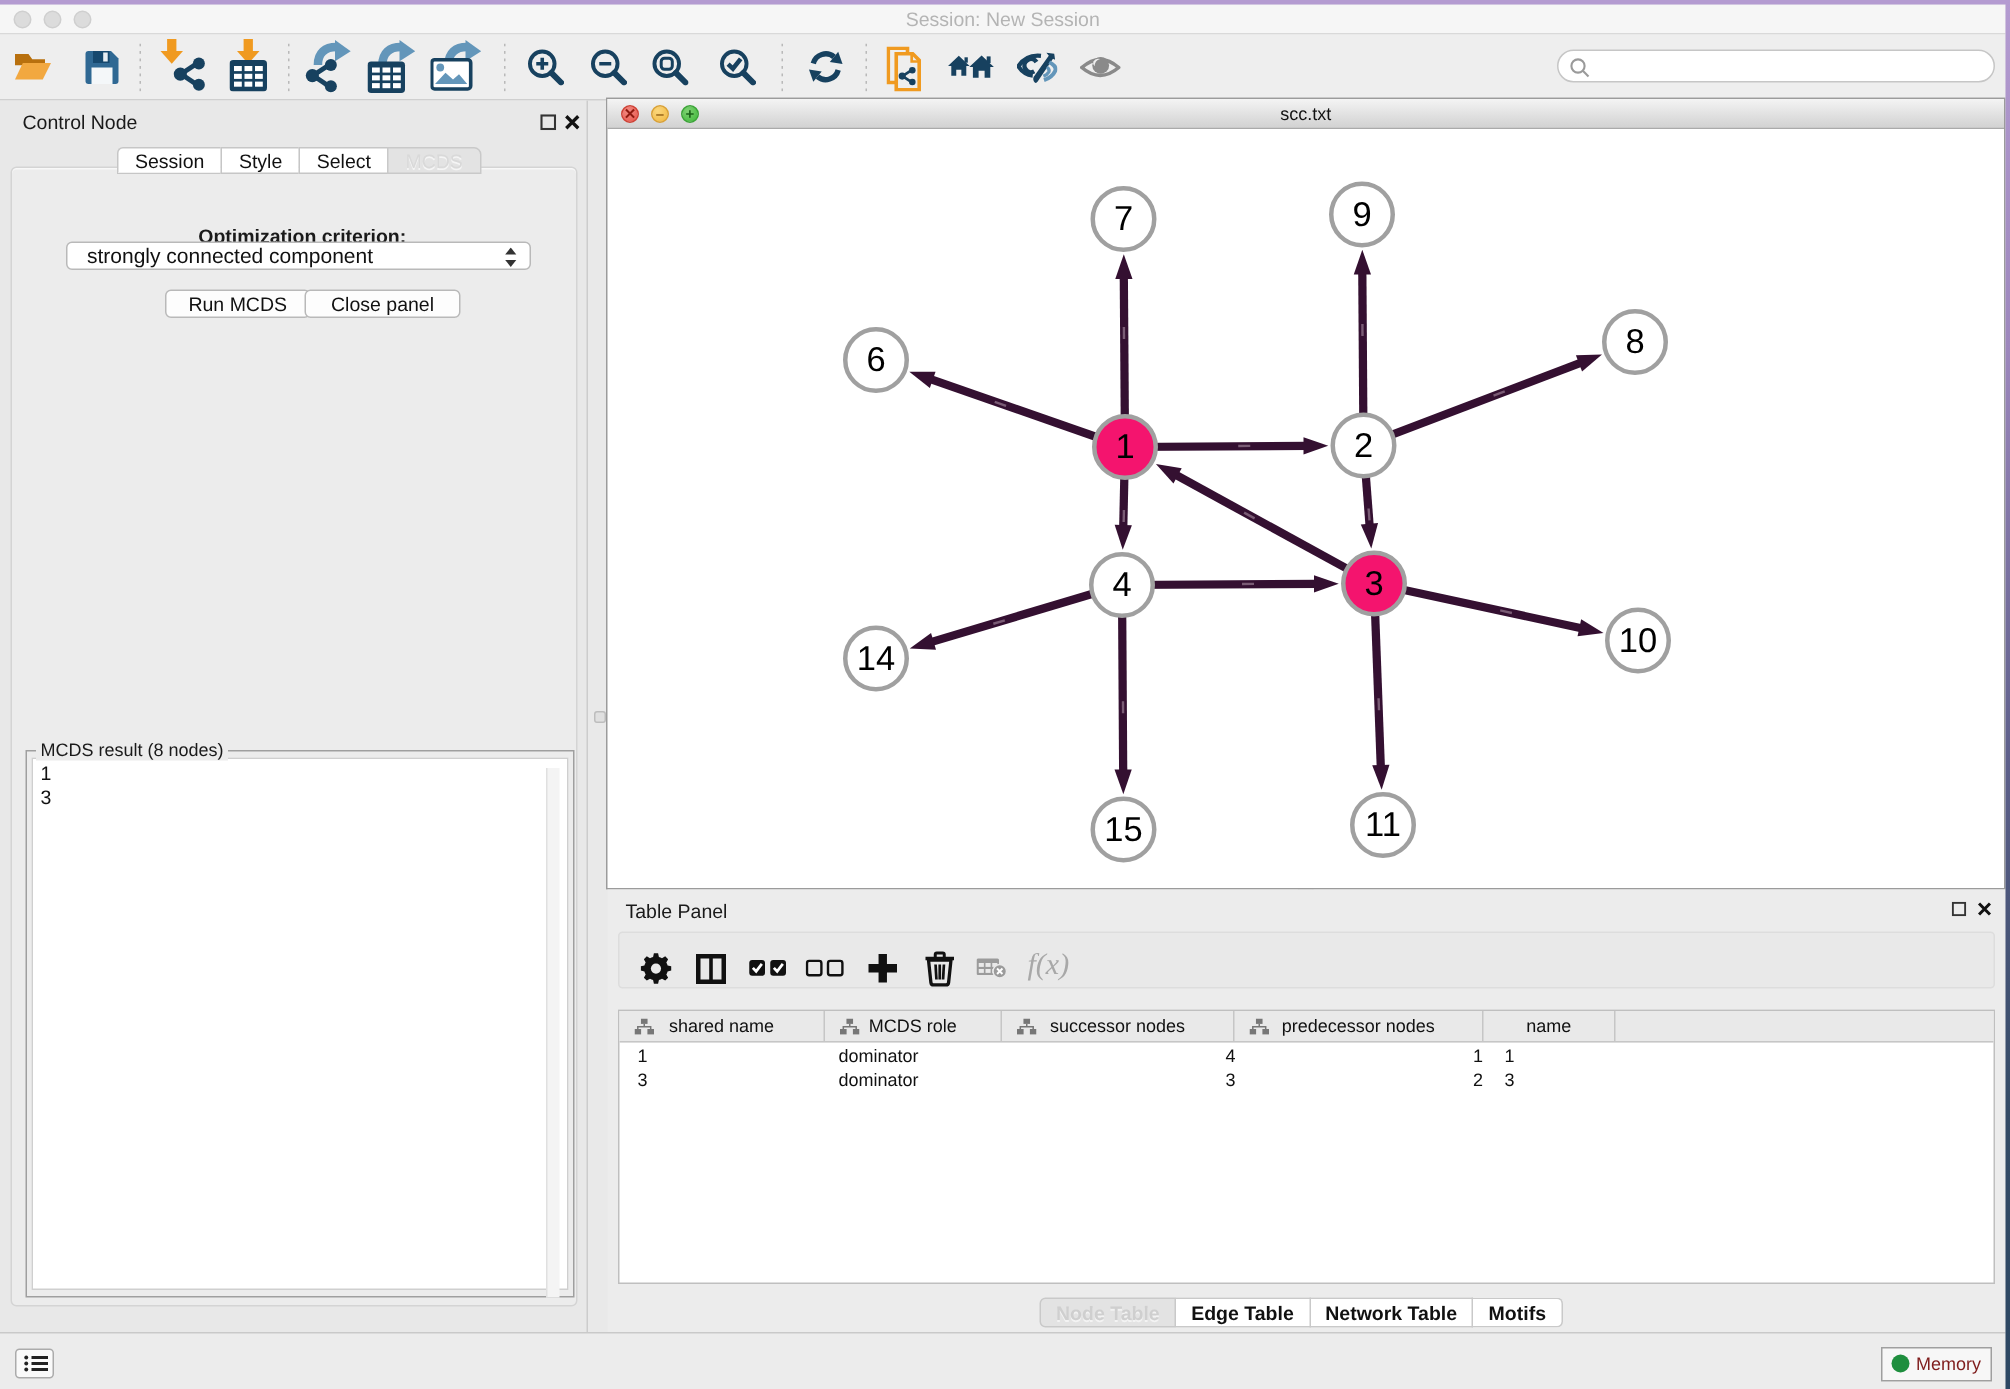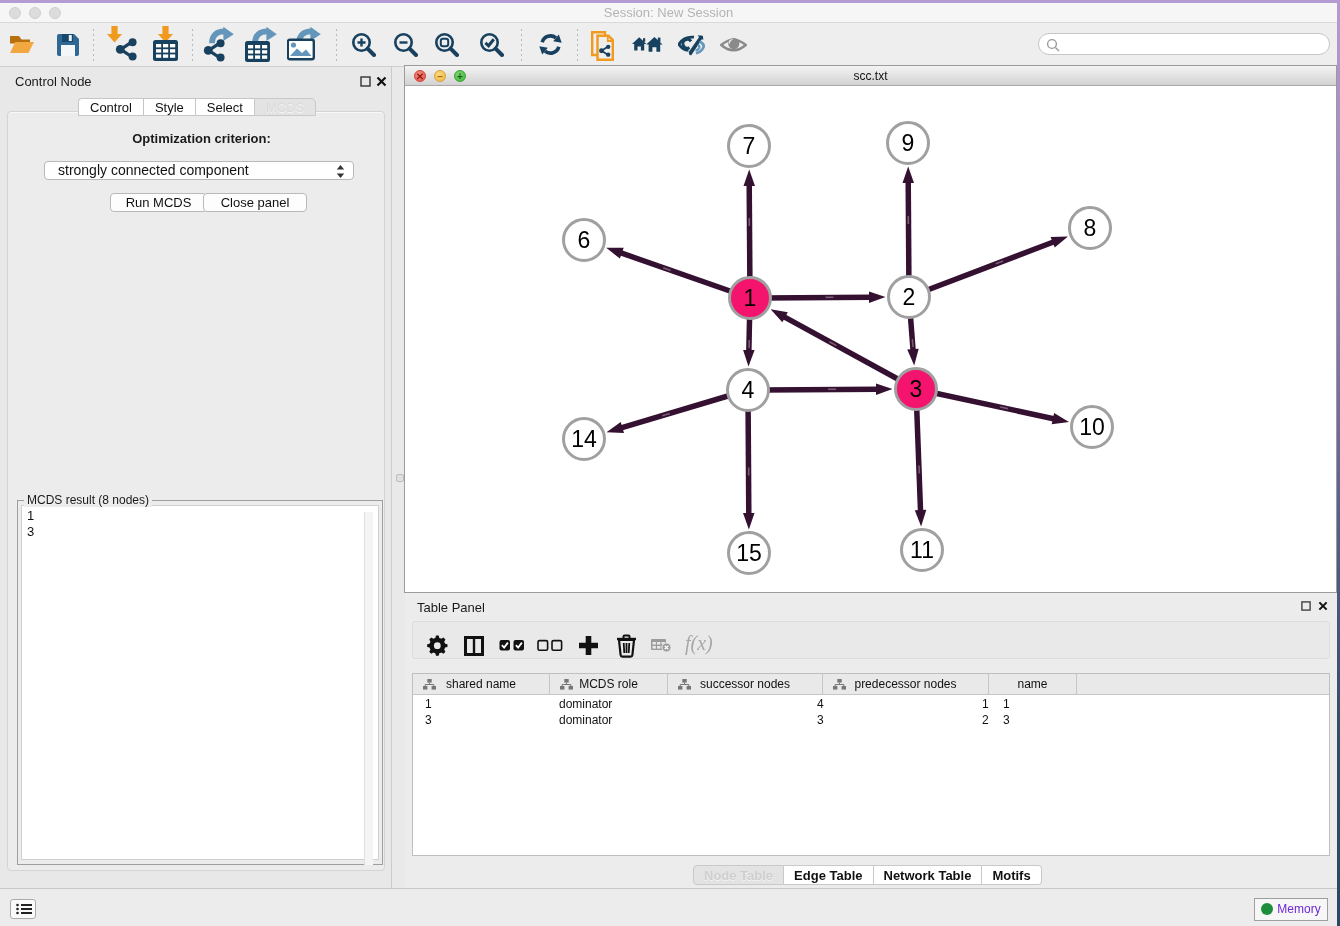--- a/index.html
+++ b/index.html
@@ -26,21 +26,21 @@
 #cpanel-title { position:absolute; left:15px; top:7px; font-size:13px; color:#1a1a1a; }
 #tabrow { position:absolute; left:78px; top:31px; height:18px; display:flex; }
 .cp-tab { font-size:13px; color:#111; background:#fff; border:1px solid #c6c6c6;
   border-right:none; padding:0 11px; line-height:17px; height:18px; }
 .cp-tab.first { border-radius:4px 0 0 0; }
 .cp-tab.sel { background:#e3e3e3; color:#d9d9d9; border:1px solid #c9c9c9;
   border-radius:0 5px 0 0; text-shadow:0 1px 0 #f5f5f5; }
 #tabpane { position:absolute; left:7px; top:44px; width:378px; height:760px;
   background:#ececec; border:1px solid #d4d4d4; border-radius:4px;
   box-shadow:inset 0 1px 0 #f8f8f8; }
-#optlabel { position:absolute; left:6px; top:64px; width:100%; text-align:center;
+#optlabel { position:absolute; left:6px; top:83px; width:100%; text-align:center;
   font-size:13px; font-weight:bold; color:#1a1a1a; }
 #combo { position:absolute; left:44px; top:94px; width:310px; height:19px; background:#fff;
   border:1px solid #b9b9b9; border-radius:4px; font-size:13px; color:#111;
   line-height:17px; padding-left:13px; font-size:14px; }
 .cbtn { position:absolute; top:126px; height:19px; background:#fdfdfd;
   border:1px solid #b9b9b9; border-radius:4px; font-size:13px; color:#111;
   text-align:center; line-height:17px; }
 #btn-run { left:93px; width:97px;margin-left:17px; }
 #btn-close { left:203px; width:104px; }
 #mcdsbox { position:absolute; left:17px; top:433px; width:366px; height:365px; }
@@ -80,21 +80,21 @@
 .btab { font-size:13px; font-weight:bold; border:1px solid #c9c9c9; border-left:none; background:#fff;
   color:#111; line-height:19px; padding:0 10px; }
 .btab.sel { background:#e3e3e3; color:#cfcfcf; border-radius:4px 0 0 4px; border-left:1px solid #c9c9c9;
   text-shadow:0 1px 0 #f3f3f3; }
 .btab.last { border-radius:0 4px 4px 0; }
 #statusbar { left:0; top:888px; width:1337px; height:38px; background:#ececec;
   border-top:1px solid #c9c9c9; }
 #listbtn { position:absolute; left:10px; top:10px; width:26px; height:20px; background:#fafafa;
   border:1px solid #ababab; border-radius:3px; }
 #membtn { position:absolute; left:1254px; top:9px; width:74px; height:23px; background:#f7f7f7;
-  border:1px solid #9f9f9f; font-size:12px; color:#6d28d9; text-align:center; line-height:21px; }
+  border:1px solid #9f9f9f; font-size:12px; color:#7f1d1d; text-align:center; line-height:21px; }
 #membtn .dot { display:inline-block; width:12px; height:12px; border-radius:50%;
   background:#1e8e3e; vertical-align:-2px; margin-right:4px; }
 .splith { position:absolute; background:#e0e0e0; border:1px solid #bdbdbd; border-radius:2px; }
 </style>
 </head>
 <body>
 
 <div class="abs" id="titlebar">
   <div class="dot" style="left:9px"></div>
   <div class="dot" style="left:29px"></div>
@@ -272,21 +272,21 @@
 <div class="abs" id="cpanel">
   <div id="cpanel-title">Control Node</div>
   <svg style="position:absolute;left:360px;top:9px" width="11" height="11" viewBox="0 0 11 11">
     <rect x="1" y="1" width="9" height="9" fill="none" stroke="#333" stroke-width="1.4"></rect>
   </svg>
   <svg style="position:absolute;left:376px;top:9px" width="11" height="11" viewBox="0 0 11 11">
     <path d="M1.5 1.5 L9.5 9.5 M9.5 1.5 L1.5 9.5" stroke="#111" stroke-width="2.2"></path>
   </svg>
   <div id="tabpane"></div>
   <div id="tabrow">
-    <div class="cp-tab first">Control</div>
+    <div class="cp-tab first">Session</div>
     <div class="cp-tab">Style</div>
     <div class="cp-tab">Select</div>
     <div class="cp-tab sel">MCDS</div>
   </div>
   <div id="optlabel">Optimization criterion:</div>
   <div id="combo">strongly connected component
     <svg style="position:absolute;right:8px;top:3px" width="9" height="13" viewBox="0 0 9 13">
       <path d="M4.5 0 L8.2 4.6 H0.8 Z" fill="#333"></path>
       <path d="M4.5 13 L8.2 8.4 H0.8 Z" fill="#333"></path>
     </svg>

